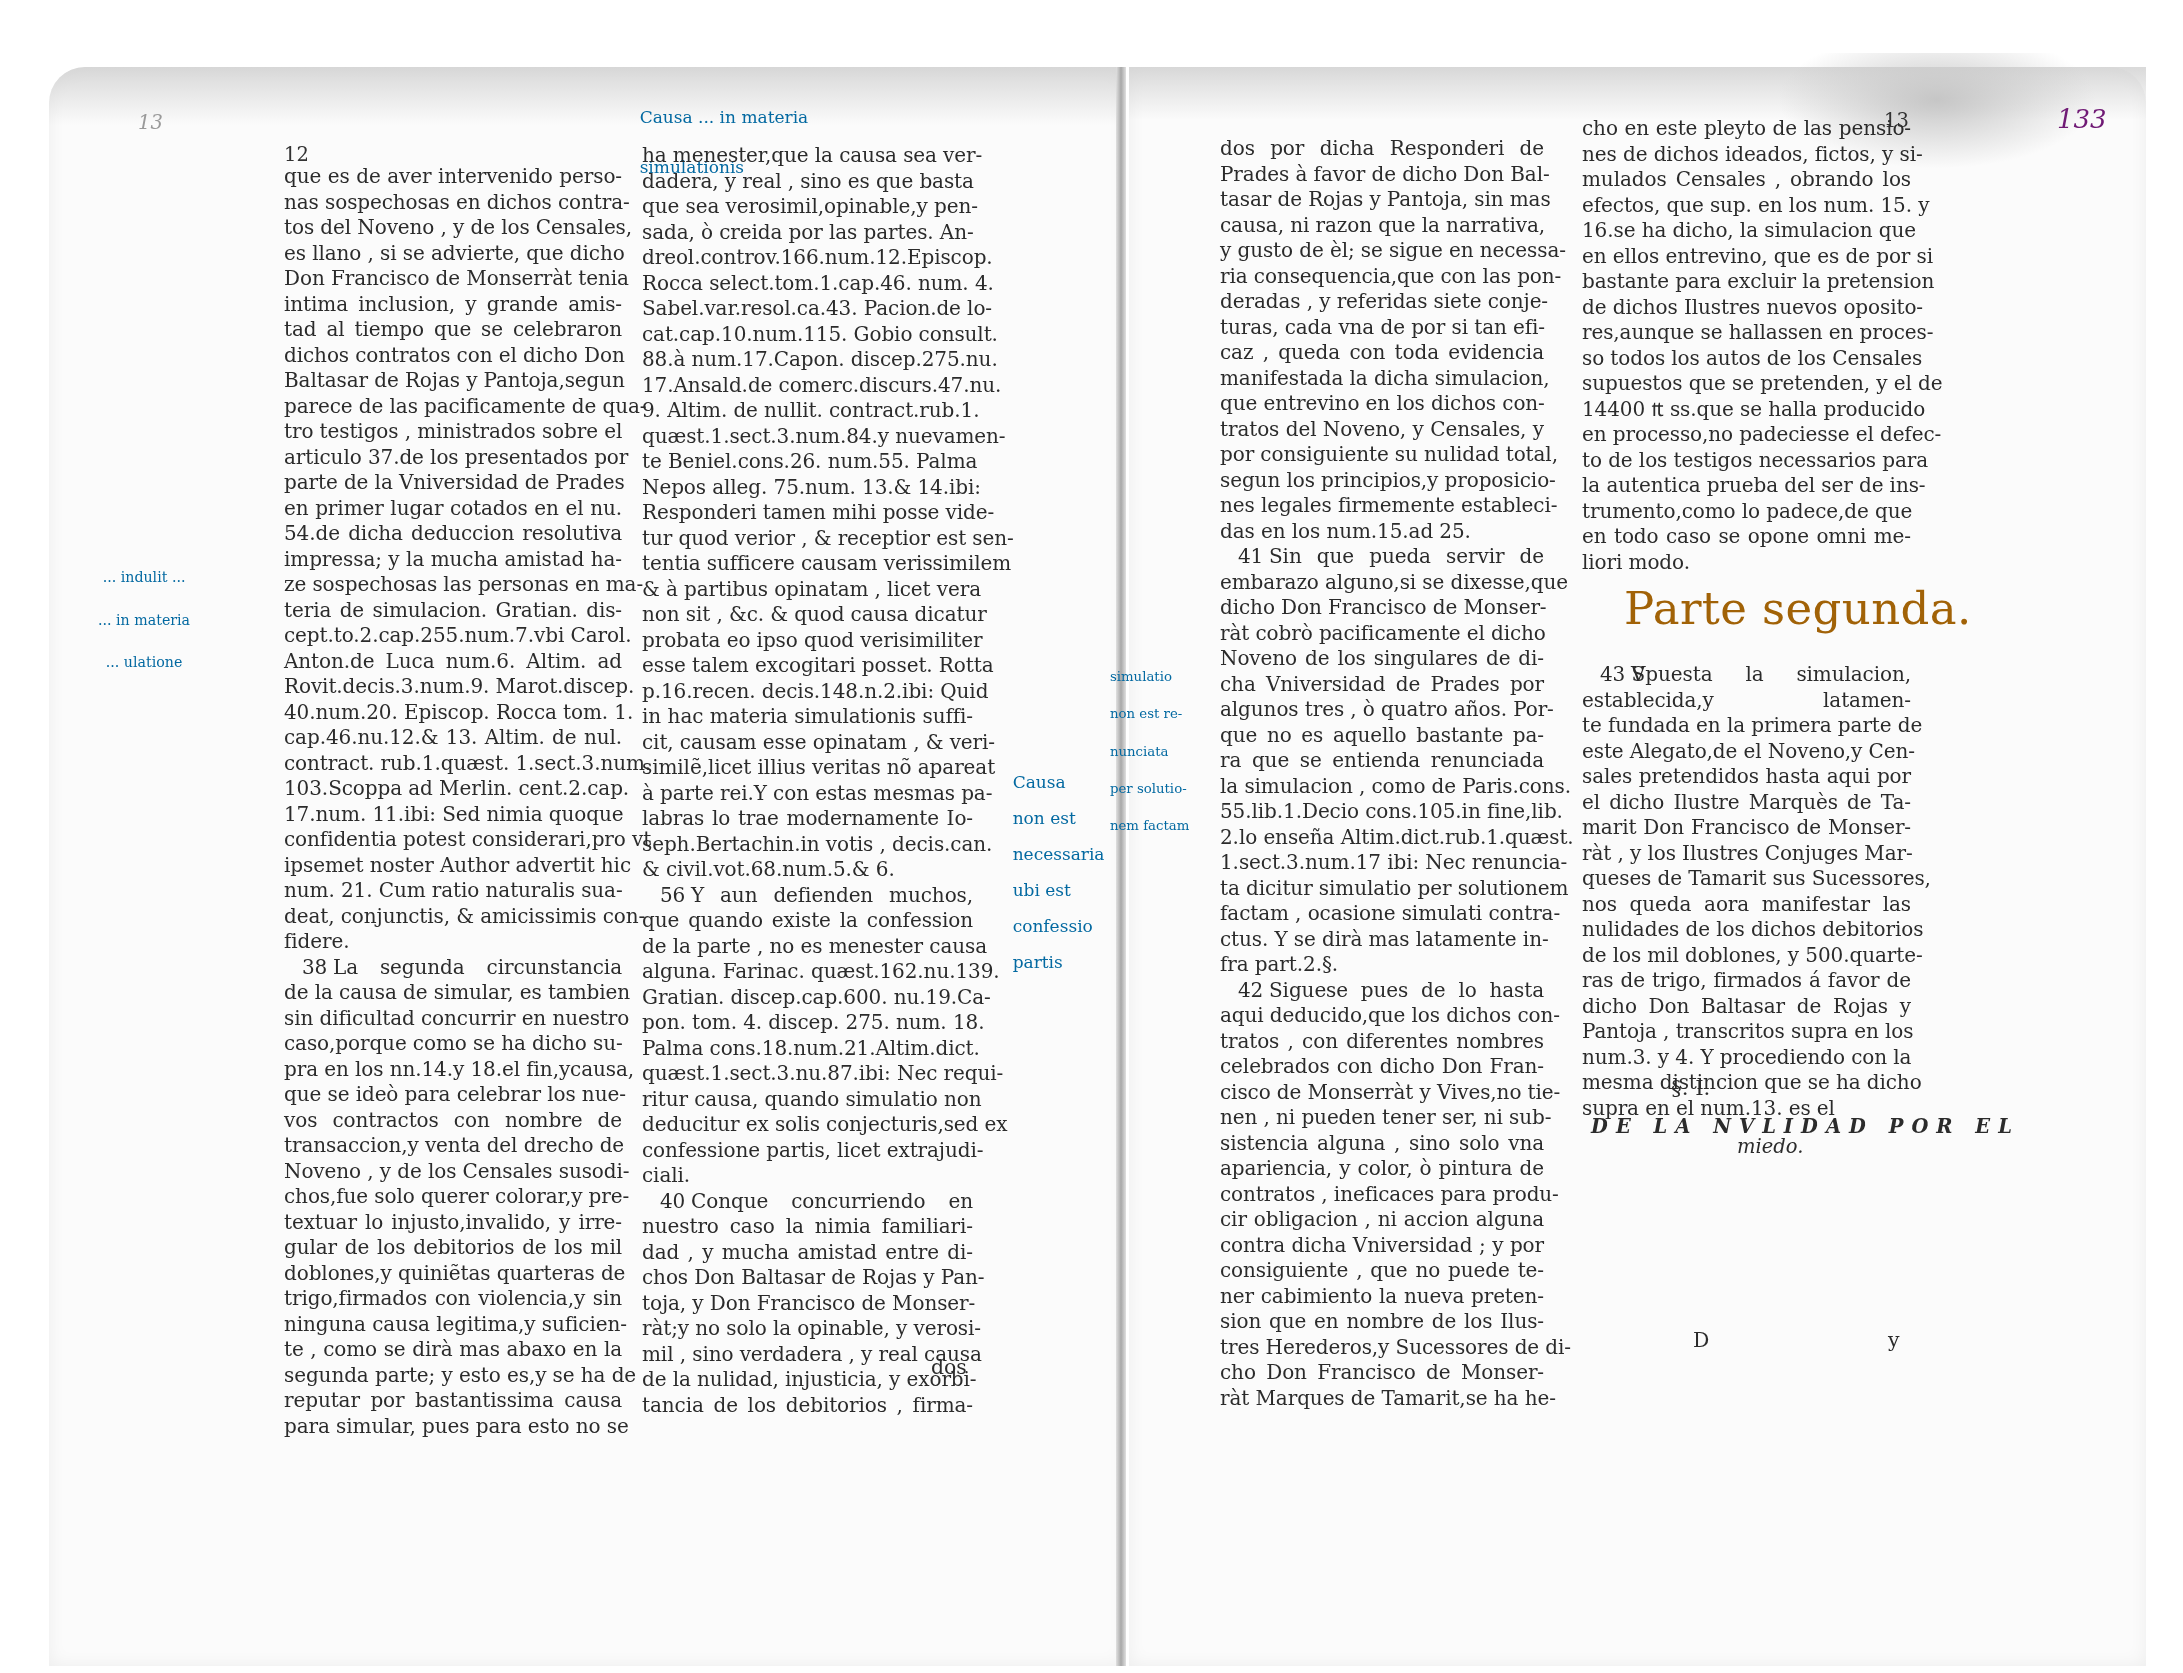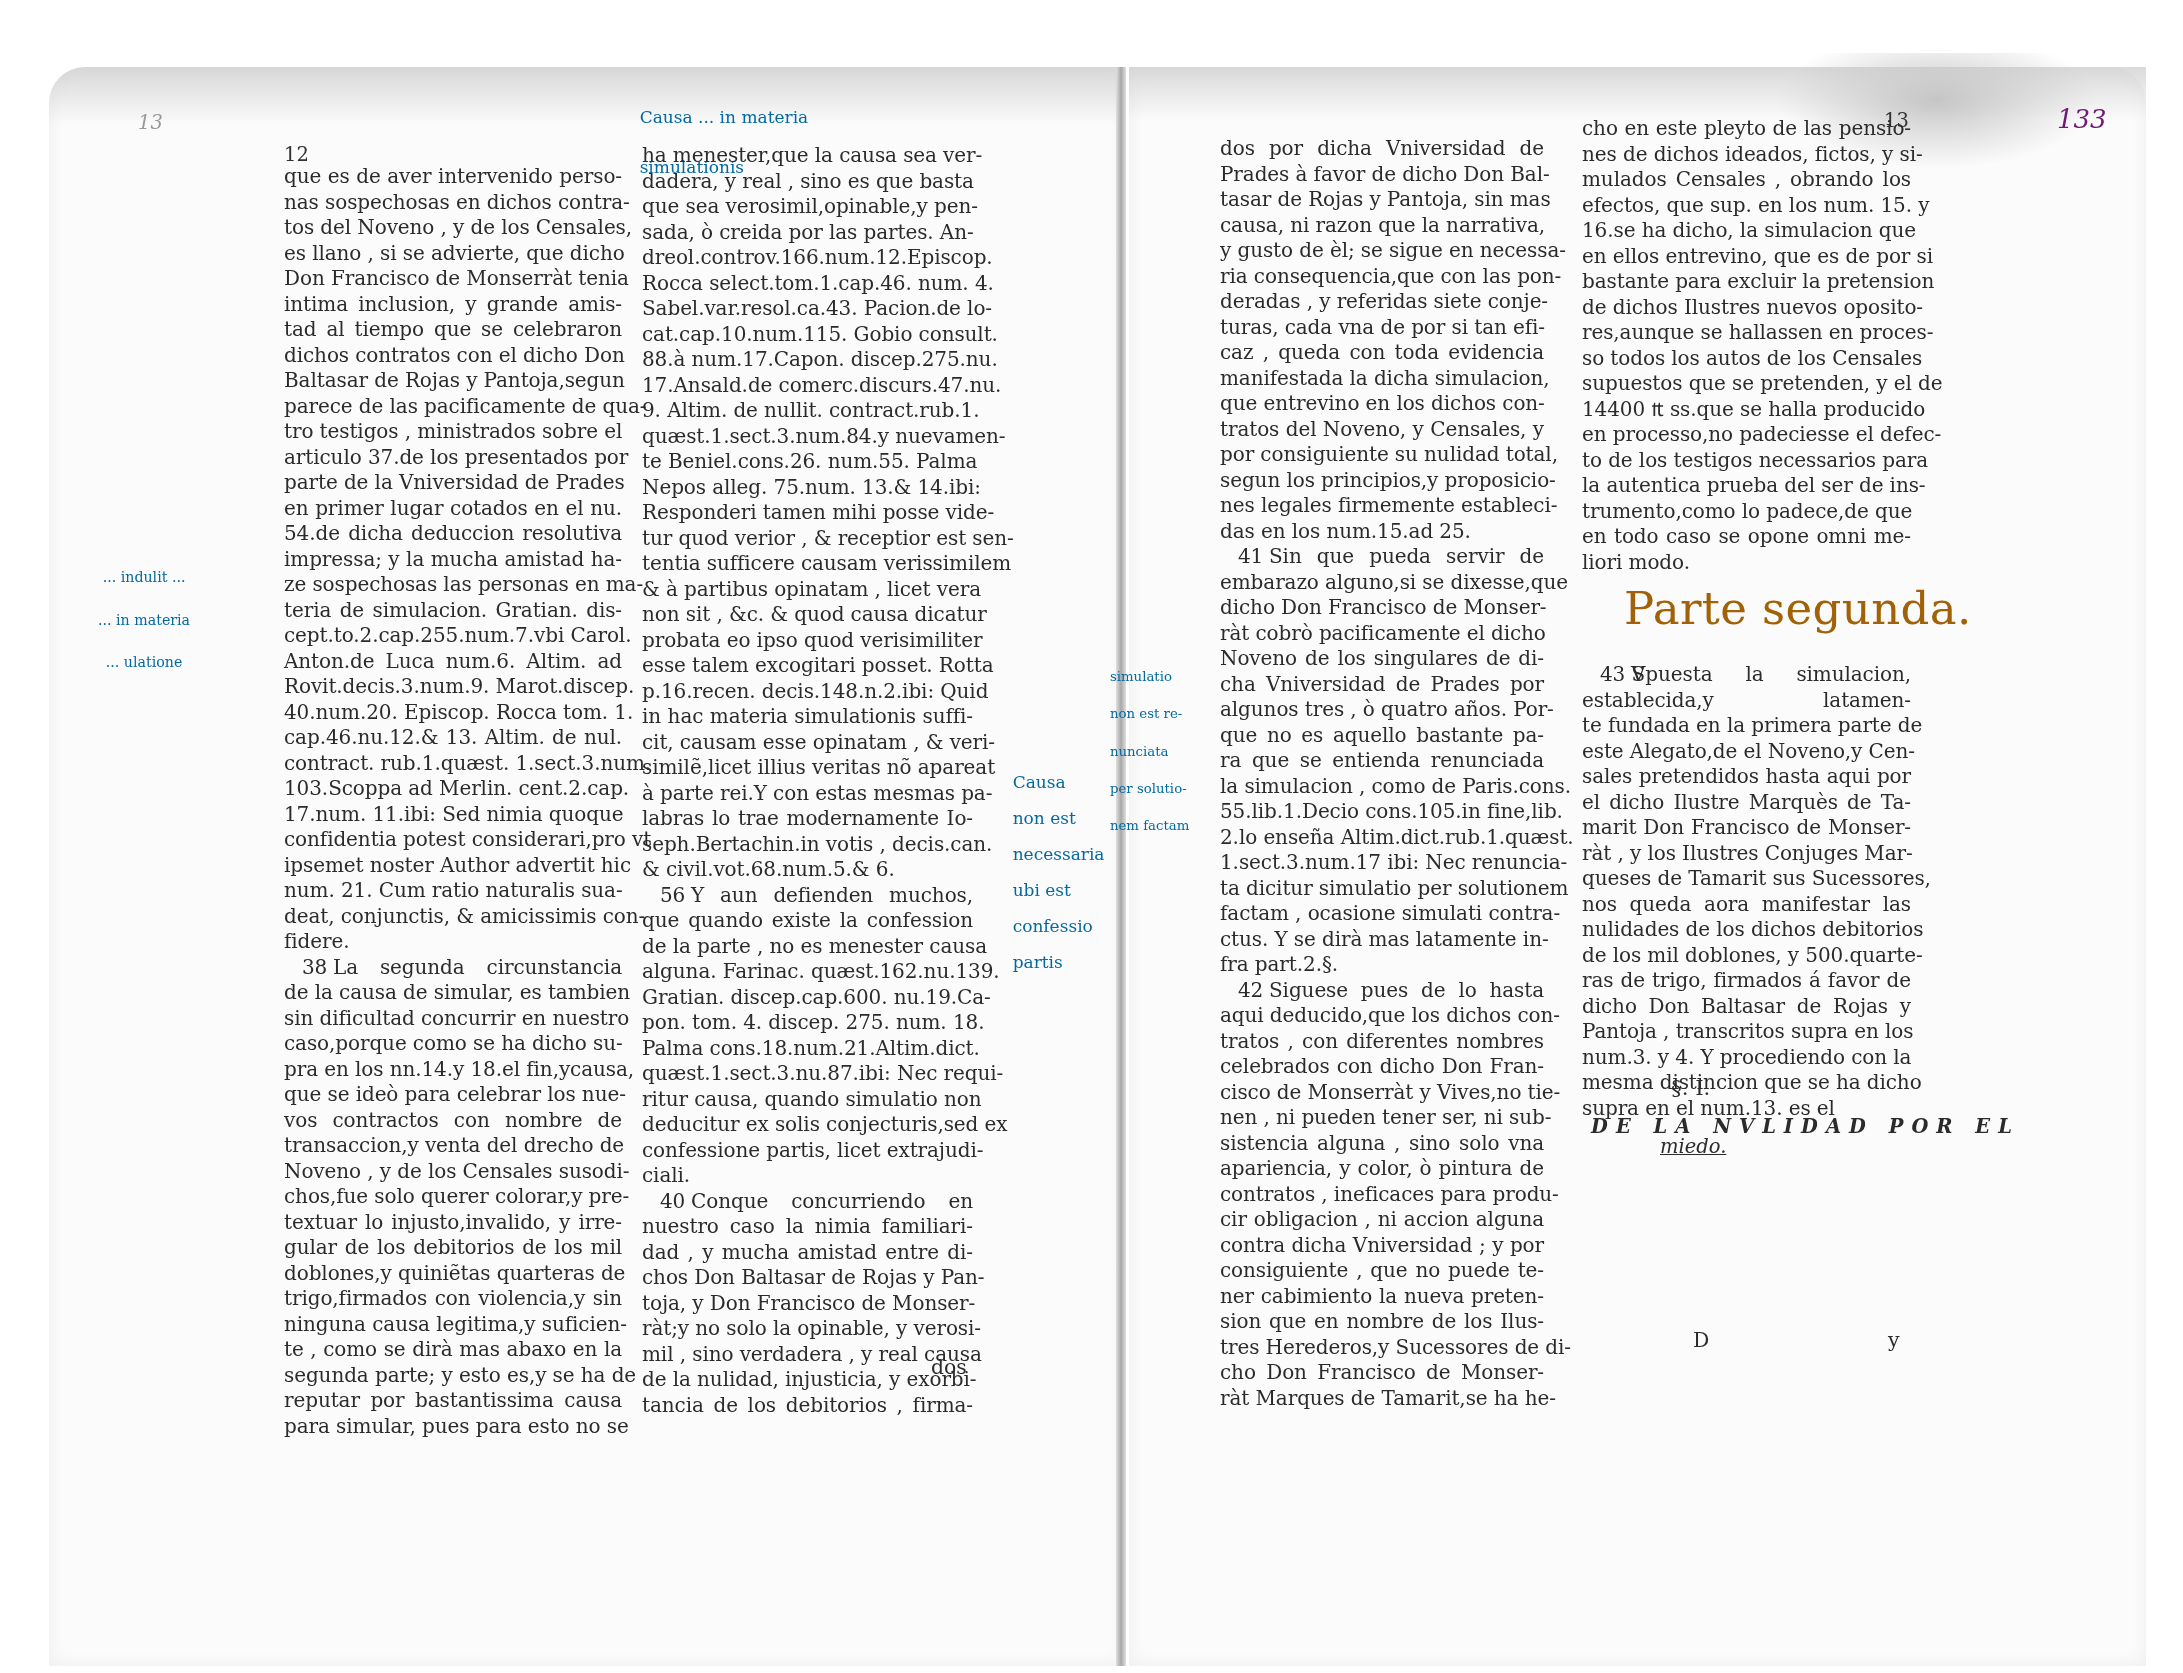--- a/index.html
+++ b/index.html
@@ -202,21 +202,21 @@
       <span class="line">chos Don Baltasar de Rojas y Pan-</span>
       <span class="line">toja, y Don Francisco de Monser-</span>
       <span class="line">ràt;y no solo la opinable, y verosi-</span>
       <span class="line">mil , sino verdadera , y real causa</span>
       <span class="line">de la nulidad, injusticia, y exorbi-</span>
       <span class="line">tancia de los debitorios , firma-</span>
     </div>
   <div class="catch" style="left:931px;top:1355px;">dos</div>
 
   <div class="col" id="rc1" style="left:1220px;top:136px;width:324px;">
-      <span class="line">dos por dicha Vniversidad de</span>
+      <span class="line">dos por dicha Responderi de</span>
       <span class="line">Prades à favor de dicho Don Bal-</span>
       <span class="line">tasar de Rojas y Pantoja, sin mas</span>
       <span class="line">causa, ni razon que la narrativa,</span>
       <span class="line">y gusto de èl; se sigue en necessa-</span>
       <span class="line">ria consequencia,que con las pon-</span>
       <span class="line">deradas , y referidas siete conje-</span>
       <span class="line">turas, cada vna de por si tan efi-</span>
       <span class="line">caz , queda con toda evidencia</span>
       <span class="line">manifestada la dicha simulacion,</span>
       <span class="line">que entrevino en los dichos con-</span>
@@ -297,17 +297,17 @@
       <span class="line">de los mil doblones, y 500.quarte-</span>
       <span class="line">ras de trigo, firmados á favor de</span>
       <span class="line">dicho Don Baltasar de Rojas y</span>
       <span class="line">Pantoja , transcritos supra en los</span>
       <span class="line">num.3. y 4. Y procediendo con la</span>
       <span class="line">mesma distincion que se ha dicho</span>
       <span class="line last">supra en el num.13. es el</span>
     </div>
   <div class="section-mark" style="left:1671px;top:1075px;">§. I.</div>
   <div class="subhead" style="left:1591px;top:1115px;">DE LA NVLIDAD POR EL</div>
-  <div class="subhead2" style="left:1660px;top:1135px;text-decoration:underline;">miedo.</div>
+  <div class="subhead2" style="left:1737px;top:1135px;">miedo.</div>
   <div class="catch" style="left:1693px;top:1328px;">D</div>
   <div class="catch" style="left:1888px;top:1328px;">y</div>
 </div>
 
 
 </body></html>

